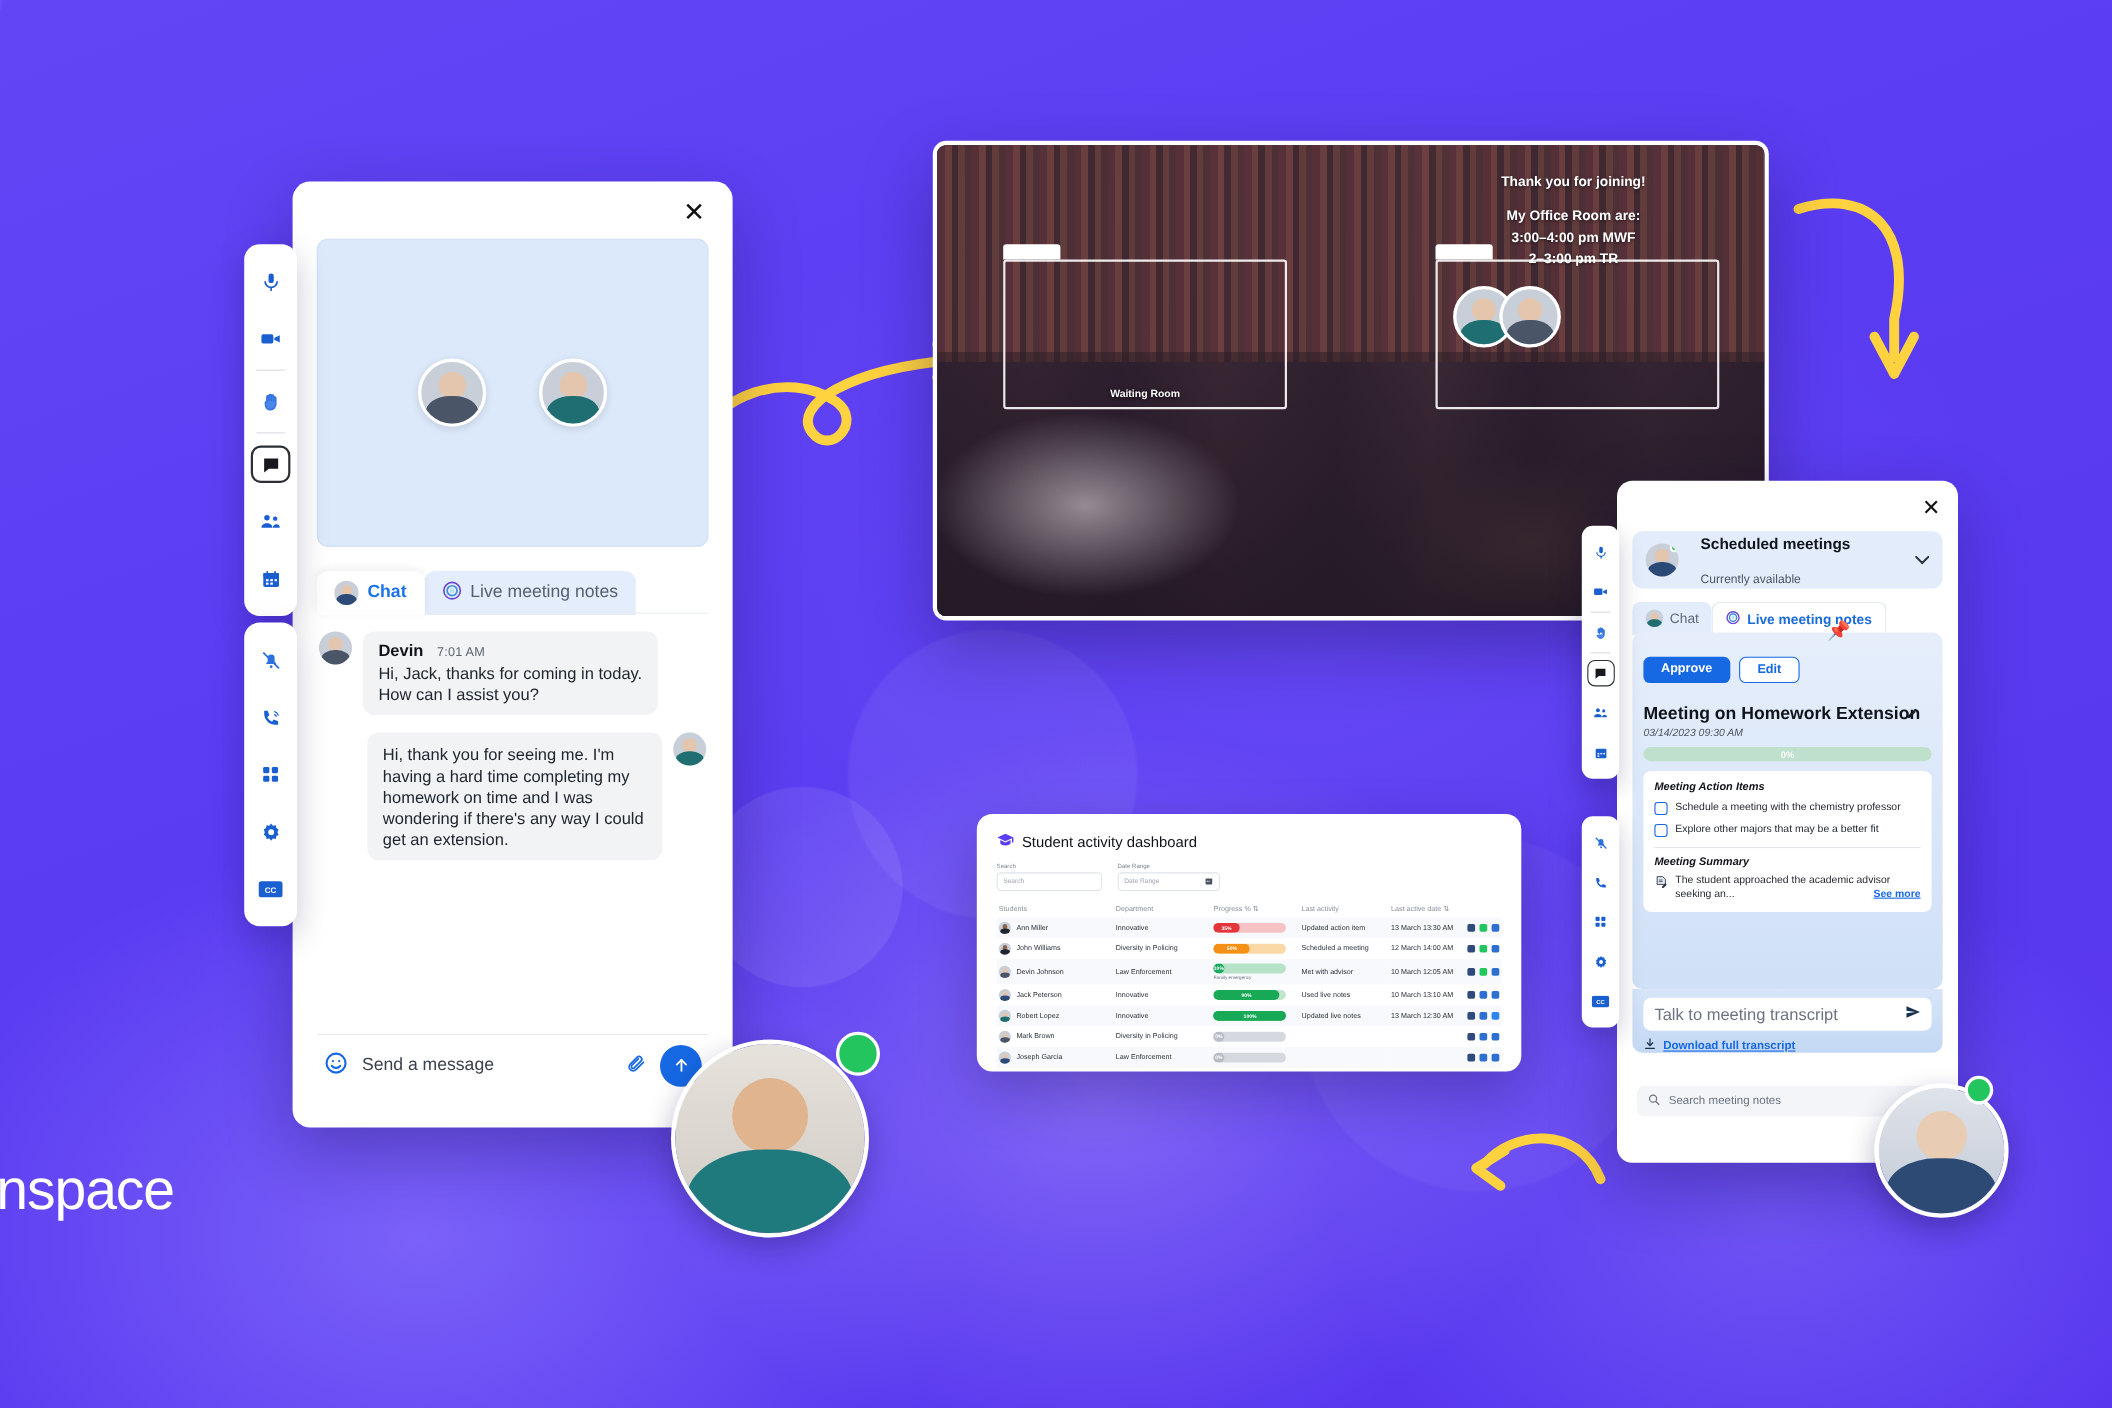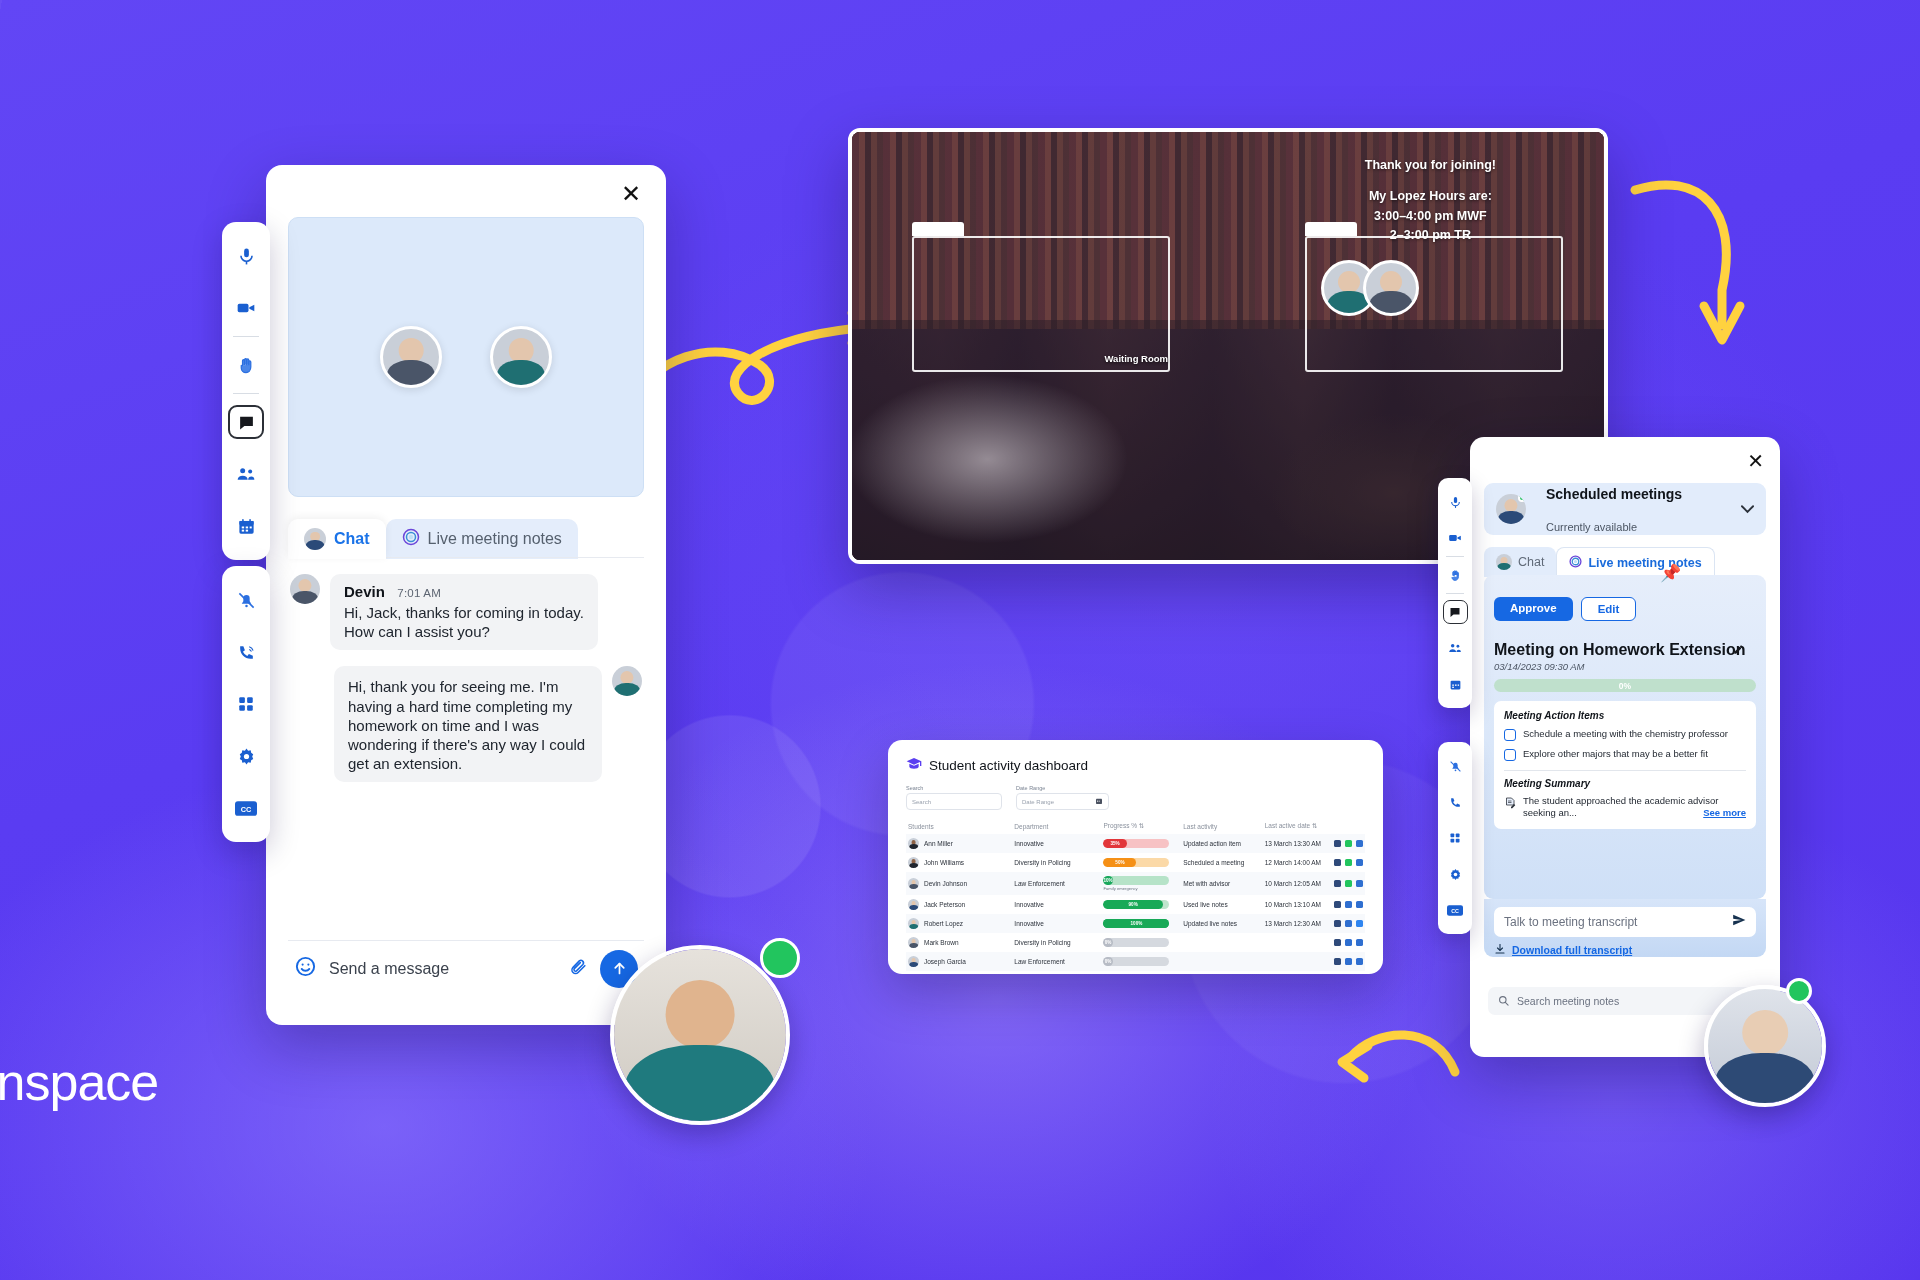--- a/index.html
+++ b/index.html
@@ -138,21 +138,21 @@
       linear-gradient(180deg, rgba(45,32,24,.55), rgba(30,22,16,.85));
   }
   #vc-shade { position:absolute; inset:0; background:rgba(48,30,84,.28); }
   #vc-note { position:absolute; right:108px; top:24px; text-align:center; color:#fff;
              font-size:12.5px; line-height:1.55; font-weight:700; text-shadow:0 1px 3px rgba(0,0,0,.6); }
   #vc-note .gap { height:12px; }
   .vc-tile { position:absolute; border:2px solid rgba(255,255,255,.9); border-radius:3px; }
   .vc-tab  { position:absolute; height:14px; background:#fff; border-radius:3px 3px 0 0; }
   #vc-tile-1 { left:60px; top:104px; width:258px; height:136px; }
   #vc-tab-1  { left:60px; top:90px;  width:52px; }
-  #vc-tile-1 .cap { position:absolute; left:0; right:0; bottom:6px; text-align:right;
+  #vc-tile-1 .cap { position:absolute; left:0; right:0; bottom:6px; text-align:center;
                     color:#fff; font-size:9.5px; font-weight:700; text-shadow:0 1px 3px rgba(0,0,0,.7); }
   #vc-tile-2 { left:453px; top:104px; width:258px; height:136px; }
   #vc-tab-2  { left:453px; top:90px;  width:52px; }
   #vc-tile-2 .people { position:absolute; left:14px; top:22px; display:flex; }
   #vc-tile-2 .av { width:56px; height:56px; border:3px solid #fff; }
   #vc-tile-2 .av + .av { margin-left:-14px; }
 
   
   #notes-panel {
     position:absolute; left:1470px; top:437px; width:310px; height:620px;
@@ -196,21 +196,21 @@
   .ck-tx { font-size:9.5px; color:#242a33; line-height:1.3; }
   .divline { height:1px; background:#e2e6ec; margin:9px 0 7px; }
   .sum-row { display:flex; gap:7px; margin-top:6px; }
   .sum-tx { font-size:9.5px; color:#242a33; line-height:1.3; }
   .seemore { color:#1668e3; font-weight:700; text-decoration:underline; float:right; }
 
   #talk {
     position:absolute; left:24px; top:470px; width:262px; height:30px;
     background:#fff; border-radius:7px; display:flex; align-items:center; padding:0 10px;
   }
-  #talk .ph { font-size:12px; color:#6b7280; flex:1; }
+  #talk .ph { font-size:15px; color:#6b7280; flex:1; }
   #dl { position:absolute; left:24px; top:506px; display:flex; align-items:center; gap:6px;
         font-size:10.5px; color:#1668e3; font-weight:700; text-decoration:underline; }
   #notes-band { position:absolute; left:14px; top:462px; width:282px; height:58px;
                 background:linear-gradient(180deg,#d7e5f9,#c3d8f4); border-radius:0 0 9px 9px; }
   #searchnotes {
     position:absolute; left:18px; top:550px; width:274px; height:28px;
     background:#f3f5f8; border-radius:7px; display:flex; align-items:center; gap:8px; padding:0 10px;
   }
   #searchnotes .ph { font-size:10.5px; color:#6b7280; }
 
@@ -456,21 +456,21 @@
   </div>
 </div>
 
 <div id="vc">
   <div id="vc-photo"></div>
   <div id="vc-shade"></div>
 
   <div id="vc-note">
     <div>Thank you for joining!</div>
     <div class="gap"></div>
-    <div>My Lopez Hours are:</div>
+    <div>My Office Room are:</div>
     <div>3:00–4:00 pm MWF</div>
     <div>2–3:00 pm TR</div>
   </div>
 
   <div class="vc-tab" id="vc-tab-1"></div>
   <div class="vc-tile" id="vc-tile-1">
     <div class="cap">Waiting Room</div>
   </div>
 
   <div class="vc-tab" id="vc-tab-2"></div>

